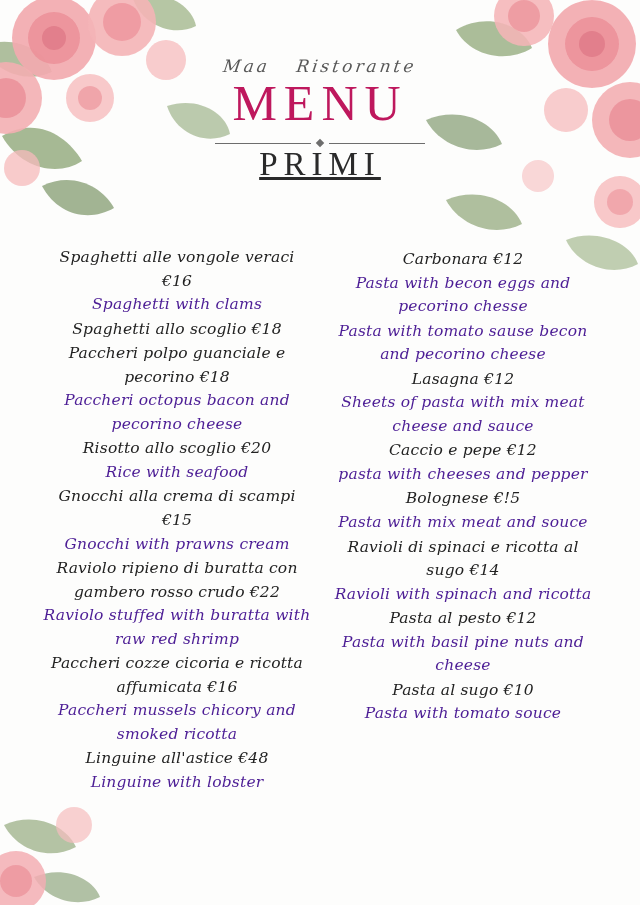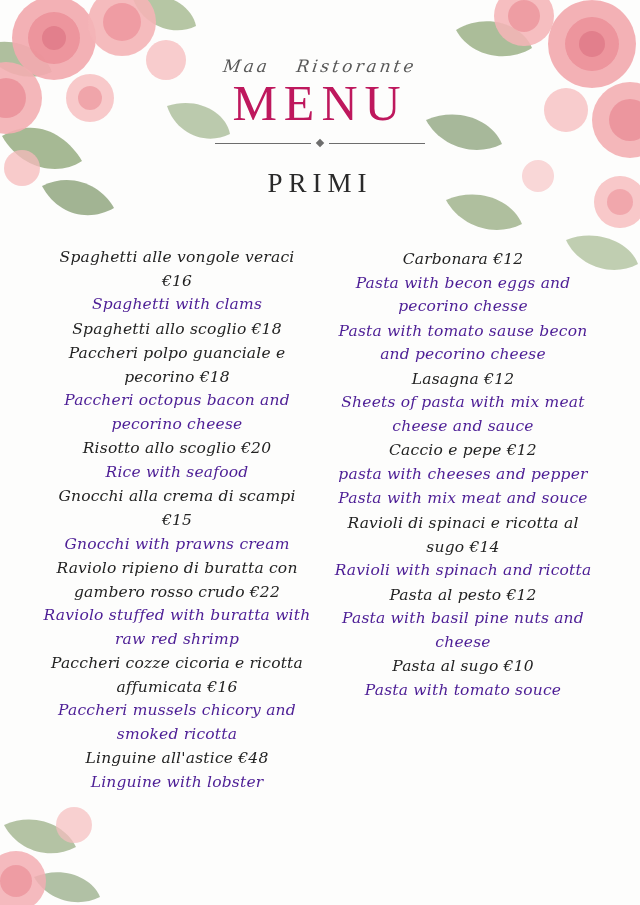--- a/index.html
+++ b/index.html
@@ -69,24 +69,24 @@
     flex: 1;
   }
   .rule-dot {
     width: 6px;
     height: 6px;
     background: #6d6d6d;
     transform: rotate(45deg);
     margin: 0 6px;
   }
   .section-title {
-    margin-top: 22px;
-    font-size: 27px;
+    font-size: 33px;
     letter-spacing: 6px;
     color: #2a2a2a;
+    text-decoration: underline;
   }
 
   
   .columns {
     position: absolute;
     top: 246px;
     left: 42px;
     right: 42px;
     display: flex;
     gap: 16px;
@@ -232,20 +232,21 @@
       </div>
       <div class="dish">
         <div class="dish-name">Lasagna €12</div>
         <div class="dish-desc">Sheets of pasta with mix meat cheese and sauce</div>
       </div>
       <div class="dish">
         <div class="dish-name">Caccio e pepe €12</div>
         <div class="dish-desc">pasta with cheeses and pepper</div>
       </div>
       <div class="dish">
+        <div class="dish-name">Bolognese €!5</div>
         <div class="dish-desc">Pasta with mix meat and souce</div>
       </div>
       <div class="dish">
         <div class="dish-name">Ravioli di spinaci e ricotta al sugo €14</div>
         <div class="dish-desc">Ravioli with spinach and ricotta</div>
       </div>
       <div class="dish">
         <div class="dish-name">Pasta al pesto €12</div>
         <div class="dish-desc">Pasta with basil pine nuts and cheese</div>
       </div>

